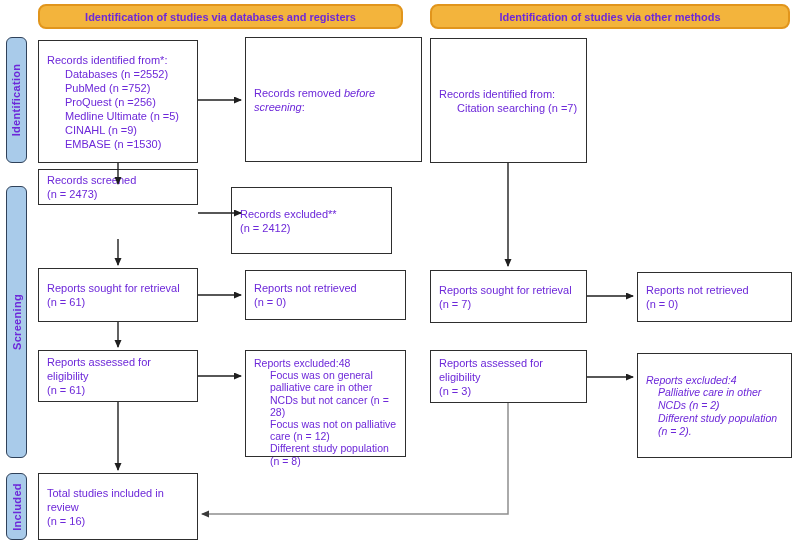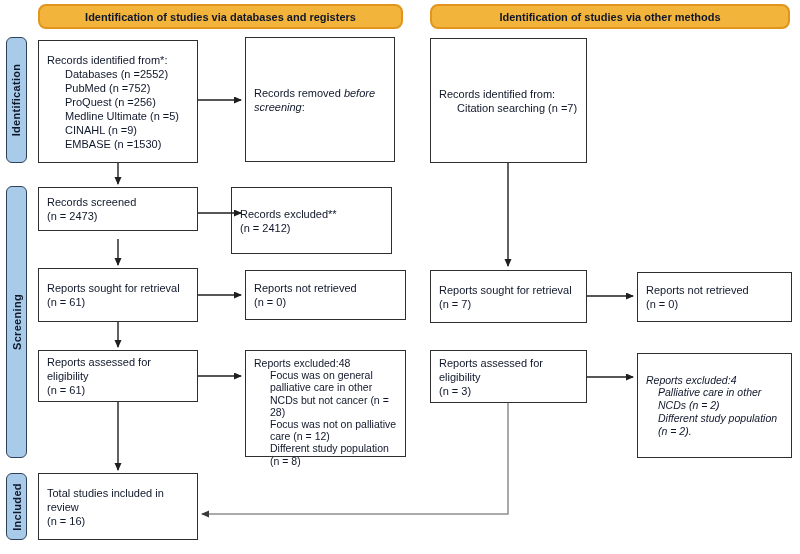--- a/index.html
+++ b/index.html
@@ -1,18 +1,18 @@
 <!DOCTYPE html>
 <html style="--header-fill: #F3B43C; --header-border: #E1951C; --stage-fill: #A9CBEA; --stage-border: #2F4159;"><head>
 <meta charset="utf-8">
 <style>
   html,body { margin:0; padding:0; background:#fff; }
   .canvas {
     position:relative; width:800px; height:554px; background:#fff;
-    font-family:"Liberation Sans", sans-serif; color:#0f172a; overflow:hidden;
+    font-family:"Liberation Sans", sans-serif; color:#6d28d9; overflow:hidden;
   }
   .hdr {
     position:absolute; box-sizing:border-box;
     background:var(--header-fill,#F3B43C); border:2px solid var(--header-border,#E1951C);
     border-radius:8px; display:flex; align-items:center; justify-content:center;
     font-weight:bold; font-size:11px; text-align:center;
   }
   .pill {
     position:absolute; box-sizing:border-box;
     background:var(--stage-fill,#A9CBEA); border:1.5px solid var(--stage-border,#2F4159);
@@ -56,41 +56,41 @@
   <div class="box" style="left:38px; top:40px; width:160px; height:123px;">
     <div>Records identified from*:</div>
     <div class="indent">Databases (n =2552)</div>
     <div class="indent">PubMed (n =752)</div>
     <div class="indent">ProQuest (n =256)</div>
     <div class="indent">Medline Ultimate (n =5)</div>
     <div class="indent">CINAHL (n =9)</div>
     <div class="indent">EMBASE (n =1530)</div>
   </div>
 
-  <div class="box" style="left:38px; top:187px; width:160px; height:44px;">
+  <div class="box" style="left:38px; top:169px; width:160px; height:36px;">
     <div>Records screened</div>
     <div>(n = 2473)</div>
   </div>
 
   <div class="box" style="left:38px; top:268px; width:160px; height:54px;">
     <div>Reports sought for retrieval</div>
     <div>(n = 61)</div>
   </div>
 
   <div class="box" style="left:38px; top:350px; width:160px; height:52px;">
     <div>Reports assessed for eligibility</div>
     <div>(n = 61)</div>
   </div>
 
   <div class="box" style="left:38px; top:473px; width:160px; height:67px;">
     <div>Total studies included in review</div>
     <div>(n = 16)</div>
   </div>
 
-  <div class="box" style="left:245px; top:37px; width:150px; height:125px;">
+  <div class="box" style="left:245px; top:37px; width:177px; height:125px;">
     <div>
       <span>Records removed </span><span class="it">before screening</span><span>:</span>
     </div>
   </div>
 
   <div class="box" style="left:231px; top:187px; width:161px; height:67px;">
     <div>Records excluded**</div>
     <div>(n = 2412)</div>
   </div>
 

